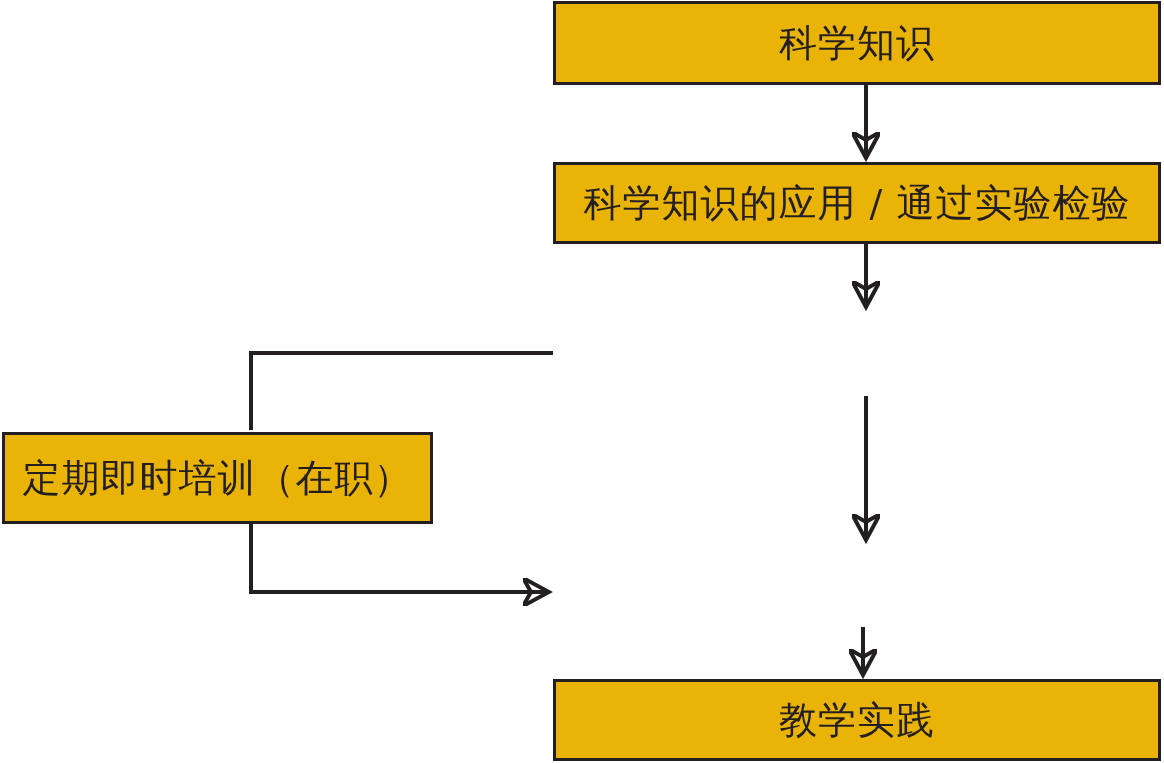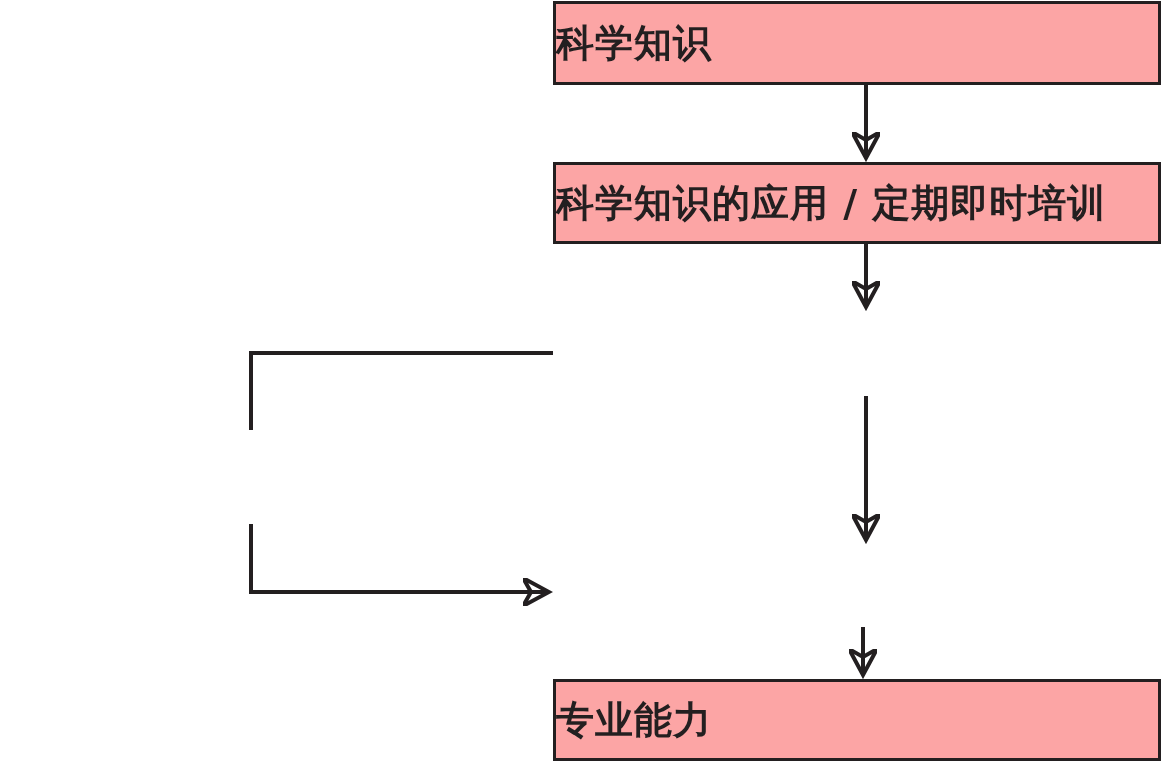--- a/index.html
+++ b/index.html
@@ -13,32 +13,31 @@
   }
   .stage {
     position: relative;
     width: 1164px;
     height: 763px;
     background: #ffffff;
   }
   .flow-node {
     position: absolute;
     box-sizing: border-box;
-    background: #fca5a5;
+    background: #eab308;
     border: 3px solid #231f20;
     display: flex;
     align-items: center;
-    justify-content: flex-start;
+    justify-content: center;
     color: #231f20;
     font-size: 38px;
     letter-spacing: 1px;
     white-space: nowrap;
     text-align: center;
     z-index: 2;
-    font-weight: bold;
   }
   
   .col-right { left: 553px; width: 608px; }
   #node-scientific-knowledge      { top: 1px;   height: 84px; }
   #node-application               { top: 162px; height: 82px; }
   #node-impart-results            { top: 311px; height: 85px; }
   #node-teaching-practice         { top: 544px; height: 83px; }
   #node-professional-competence   { top: 679px; height: 82px; }
   #node-periodic-training         { left: 2px; width: 431px; top: 432px; height: 92px; }
 
@@ -78,23 +77,26 @@
     <path d="M251,524 L251,592 L549,592" marker-end="url(#arrow)"></path>
 
     <path d="M863,627 L863,675" marker-end="url(#arrow)"></path>
   </svg>
 
   <div class="flow-node col-right" id="node-scientific-knowledge">
     <span>科学知识</span>
   </div>
 
   <div class="flow-node col-right" id="node-application">
-    <span>科学知识的应用 / 定期即时培训</span>
+    <span>科学知识的应用 / 通过实验检验</span>
   </div>
 
 
+  <div class="flow-node" id="node-periodic-training">
+    <span>定期即时培训（在职）</span>
+  </div>
 
 
   <div class="flow-node col-right" id="node-professional-competence">
-    <span>专业能力</span>
+    <span>教学实践</span>
   </div>
 
 </div>
 
 </body></html>

